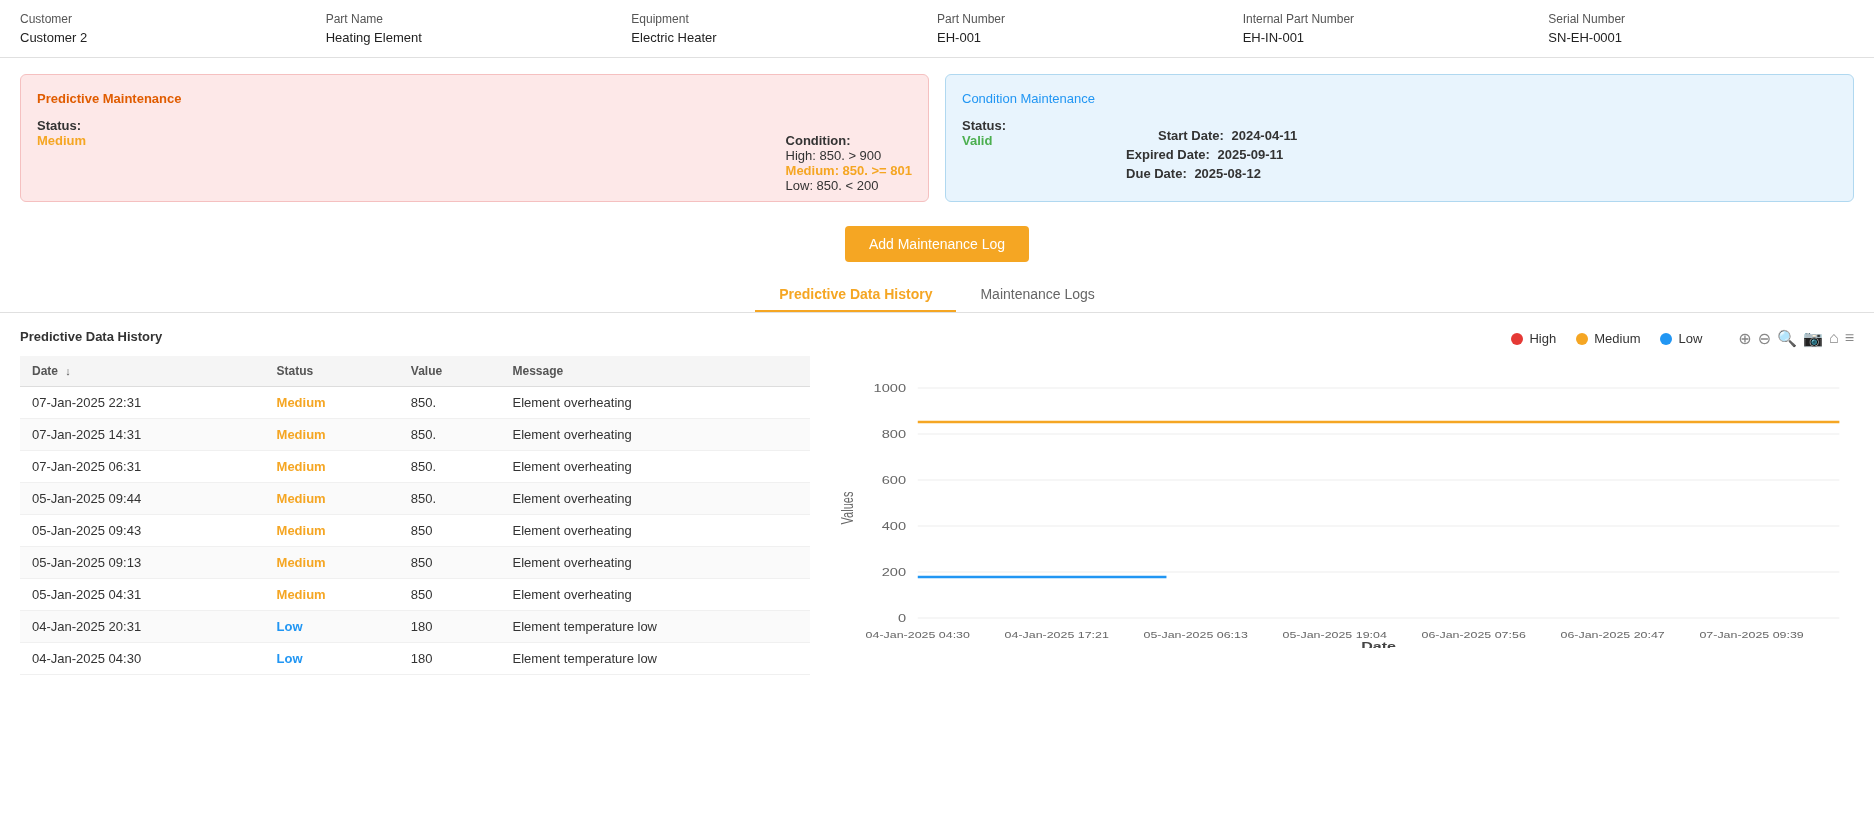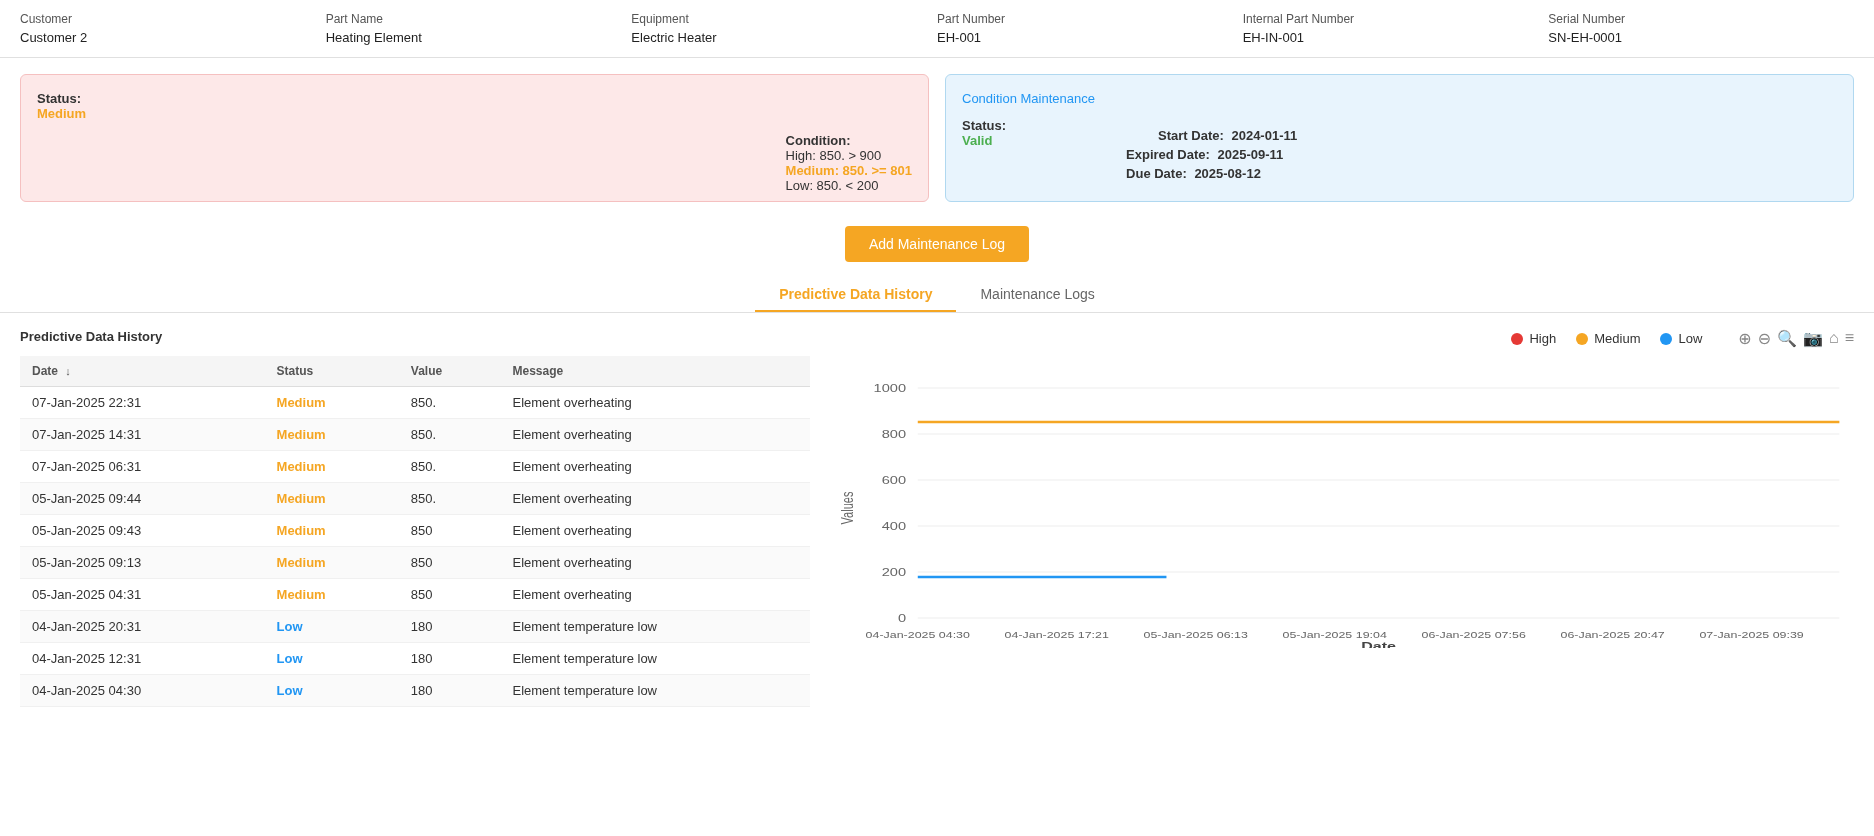--- a/index.html
+++ b/index.html
@@ -280,20 +280,21 @@
     <div class="value">EH-IN-001</div>
   </div>
   <div class="header-col">
     <div class="label">Serial Number</div>
     <div class="value">SN-EH-0001</div>
   </div>
 </div>
 
 <div class="cards-row">
   <div class="card-predictive">
+    <div class="card-title">Predictive Maintenance</div>
     <div style="margin-bottom:8px;">
       <span class="status-label">Status:</span>
       <br>
       <span class="status-value">Medium</span>
     </div>
     <div class="condition-box">
       <div class="cond-title">Condition:</div>
       <div class="cond-high">High: 850. &gt; 900</div>
       <div class="cond-medium">Medium: 850. &gt;= 801</div>
       <div class="cond-low">Low: 850. &lt; 200</div>
@@ -306,21 +307,21 @@
       <div class="preventive-left">
         <div class="status-row">
           <span class="status-label">Status:</span>
           <br>
           <span class="status-value" style="color: rgb(76, 175, 80);">Valid</span>
         </div>
       </div>
       <div class="dates">
         <div class="date-row">
           <span style="font-weight: bold; margin-right: 4px; margin-left: 32px;">Start Date:</span>
-          <span>2024-01-11</span>
+          <span>2024-04-11</span>
         </div>
         <div class="date-row">
           <span style="font-weight: bold; margin-right: 4px;">Expired Date:</span>
           <span>2025-09-11</span>
         </div>
         <div class="date-row">
           <span style="font-weight: bold; margin-right: 4px;">Due Date:</span>
           <span>2025-08-12</span>
         </div>
       </div>
@@ -399,26 +400,20 @@
       <td>850</td>
       <td>Element overheating</td>
     </tr>
           <tr>
       <td>04-Jan-2025 20:31</td>
       <td><span class="status-low">Low</span></td>
       <td>180</td>
       <td>Element temperature low</td>
     </tr>
           <tr>
-      <td>04-Jan-2025 12:31</td>
-      <td><span class="status-low">Low</span></td>
-      <td>180</td>
-      <td>Element temperature low</td>
-    </tr>
-          <tr>
       <td>04-Jan-2025 04:30</td>
       <td><span class="status-low">Low</span></td>
       <td>180</td>
       <td>Element temperature low</td>
     </tr>
         </tbody>
     </table>
   </div>
 
   <div class="chart-section">

